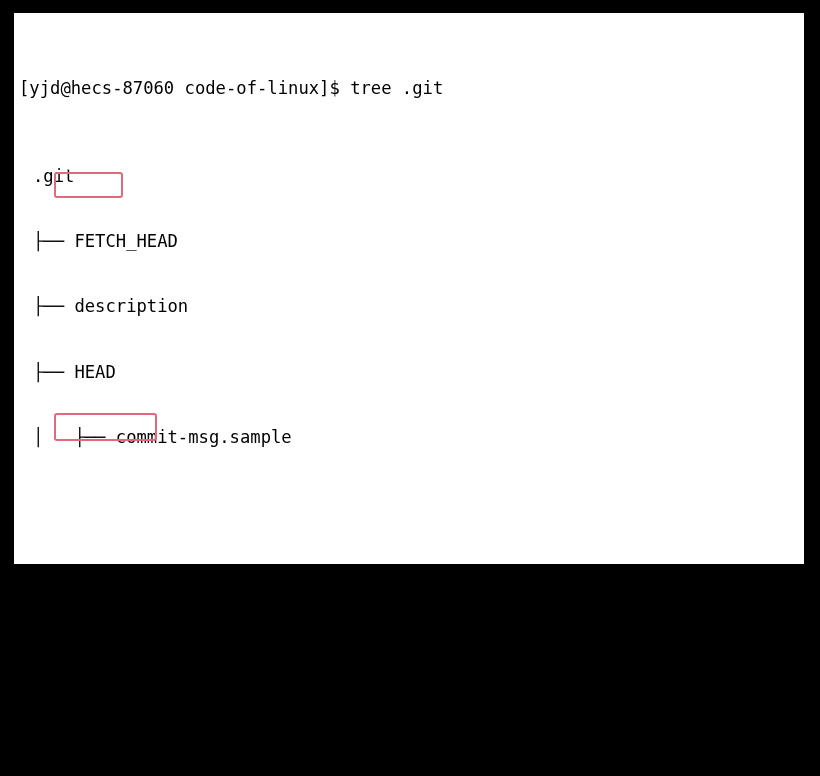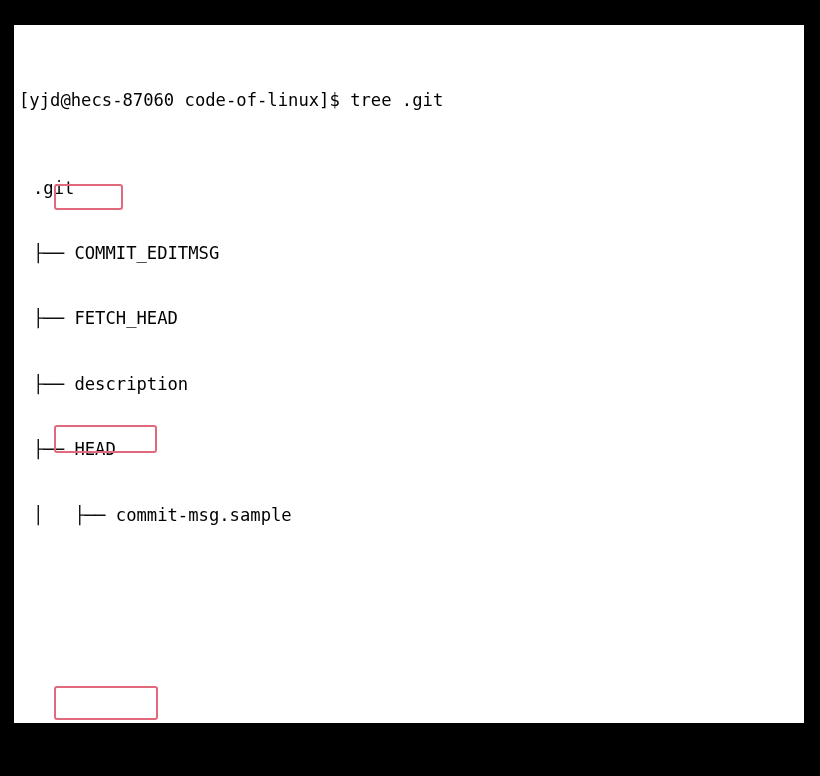--- a/index.html
+++ b/index.html
@@ -16,24 +16,23 @@
     position: relative;
     width: 820px;
     height: 776px;
     background: #000000;
   }
   .terminal {
     position: absolute;
     left: 14px;
     top: 13px;
     width: 790px;
-    height: 698px;
+    height: 551px;
     background: #ffffff;
     overflow: hidden;
-    margin-top: 12px;
   }
   .console {
     position: absolute;
     left: 0px;
     top: 0px;
     font-family: "DejaVu Sans Mono", "Liberation Mono", monospace;
     font-size: 17.2px;
     line-height: 21.8px;
     color: #000000;
     white-space: pre;
@@ -64,21 +63,20 @@
 <body>
 
 <div class="screen">
   <div class="terminal">
 
     <div class="console">
 
       <div class="line prompt-line"><span>[yjd@hecs-87060 code-of-linux]$ tree .git</span></div>
 
       <div class="line tree-line"><span>.git</span></div>
-      <div class="line tree-line"><span>├── COMMIT_EDITMSG</span></div>
       <div class="line tree-line"><span>├── FETCH_HEAD</span></div>
       <div class="line tree-line"><span>├── description</span></div>
       <div class="line tree-line"><span>├── HEAD</span></div>
       <div class="line tree-line"><span>│   ├── commit-msg.sample</span></div>
       
       
       
       
       
       

